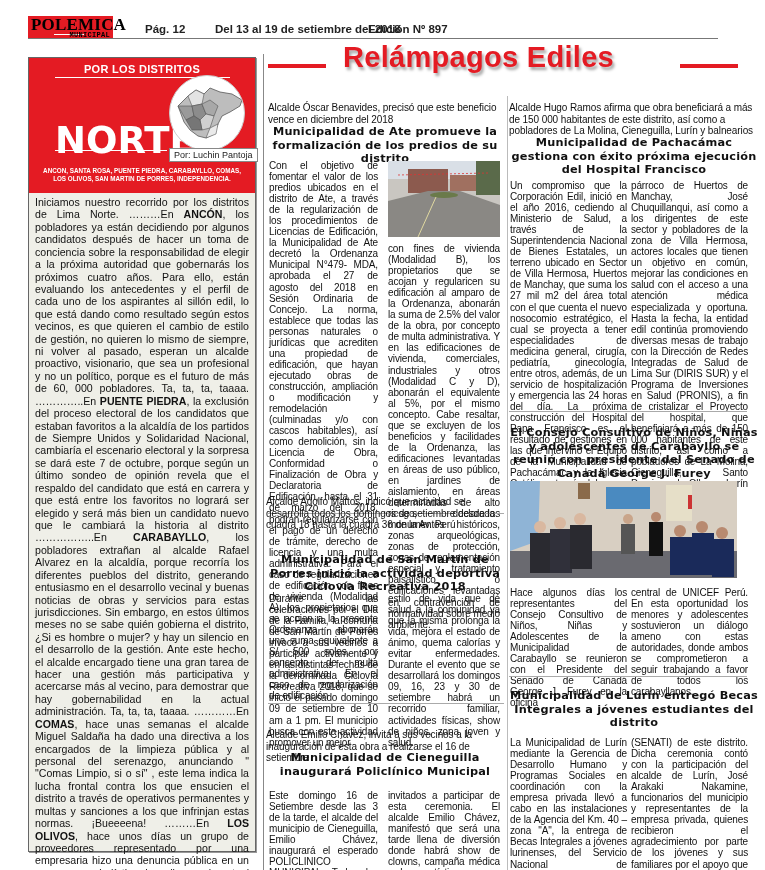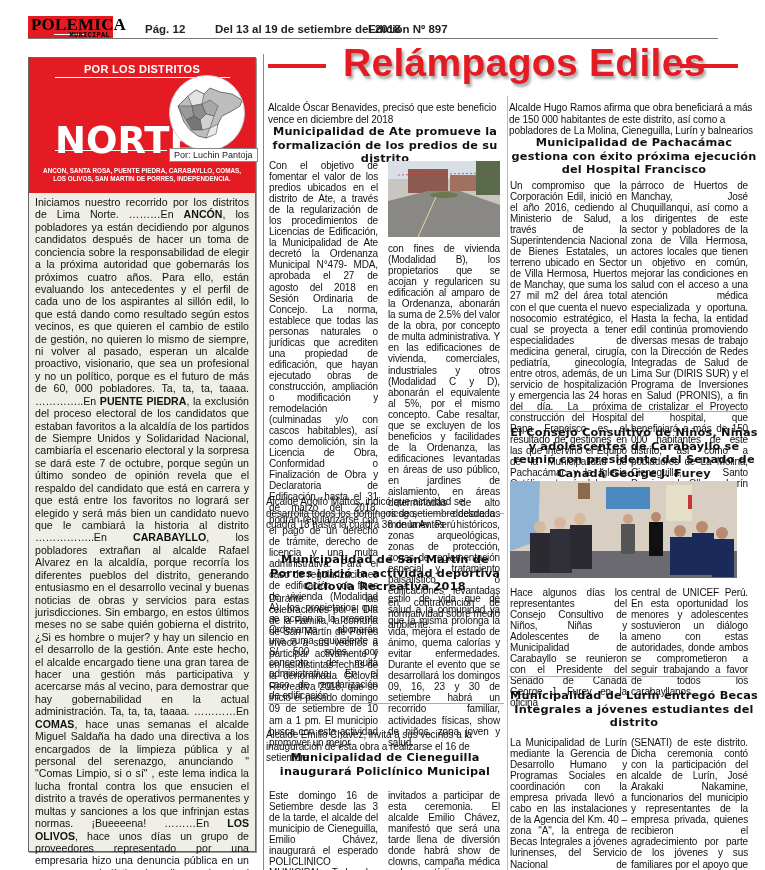--- a/index.html
+++ b/index.html
@@ -9,21 +9,21 @@
     
     .masthead { position: absolute; left: 28px; top: 16px; width: 330px; height: 23px; }
     .logo { position: absolute; left: 0; top: 0; width: 85px; height: 23px; background: #e41b23; color: #000000; }
     .logo-main { position: absolute; left: 3px; top: 0px; font-family: "Liberation Serif", serif; font-weight: bold; font-size: 17px; letter-spacing: 0.2px; line-height: 18px; }
     .logo-sub { position: absolute; right: 3px; top: 15px; font-family: Liberation Mono, monospace; font-weight: bold; font-size: 7px; line-height: 8px; letter-spacing: 0.3px; }
     .logo-line { position: absolute; left: 26px; top: 18px; width: 30px; height: 1px; background: #fff; }
     .hdr-text { position: absolute; top: 21px; font-size: 11.5px; font-weight: bold; color: #222; white-space: nowrap; font-family: "Liberation Sans", sans-serif; }
     .hdr-rule { position: absolute; left: 28px; top: 37px; width: 330px; height: 1px; background: #777; }
 
     
-    .sec-title { position: absolute; left: 343px; top: 41px; font-family: "Liberation Sans", sans-serif; font-weight: bold; font-size: 39px; color: #e41b23; letter-spacing: 0.3px; text-shadow: 2px 3px 3px rgba(0,0,0,0.35); white-space: nowrap; }
+    .sec-title { position: absolute; left: 343px; top: 41px; font-family: "Liberation Sans", sans-serif; font-weight: bold; font-size: 29px; color: #e41b23; letter-spacing: 0.3px; text-shadow: 2px 3px 3px rgba(0,0,0,0.35); white-space: nowrap; }
     .red-line { position: absolute; height: 4px; background: #e41b23; }
 
     
     .left-box { position: absolute; left: 28px; top: 57px; width: 228px; height: 795px; border: 1px solid #666; background: #efefe8; box-shadow: 1px 1px 0 #999; }
     .banner { position: absolute; left: 0; top: 0; width: 226px; height: 107px; background: #e41b23; padding-left: 12px; }
     .banner-top { position: absolute; left: 0; right: 0; top: 5px; text-align: center; color: #fff; font-weight: bold; font-size: 11px; letter-spacing: 0.3px; }
     .banner-rule { position: absolute; left: 26px; width: 175px; height: 1px; background: #fff; }
     .lima { position: absolute; left: 26px; top: 18px; color: #fff; font-weight: bold; font-size: 46px; line-height: 46px; letter-spacing: 1px; font-family: "DejaVu Sans", sans-serif; }
     .norte { position: absolute; left: 26px; top: 63px; color: #fff; font-weight: bold; font-size: 37px; line-height: 40px; font-family: "DejaVu Sans", sans-serif; }
     .map-circle { position: absolute; left: 140px; top: 17px; width: 76px; height: 76px; border-radius: 50%; background: #fff; overflow: hidden; border: 1px solid #ccc; }

